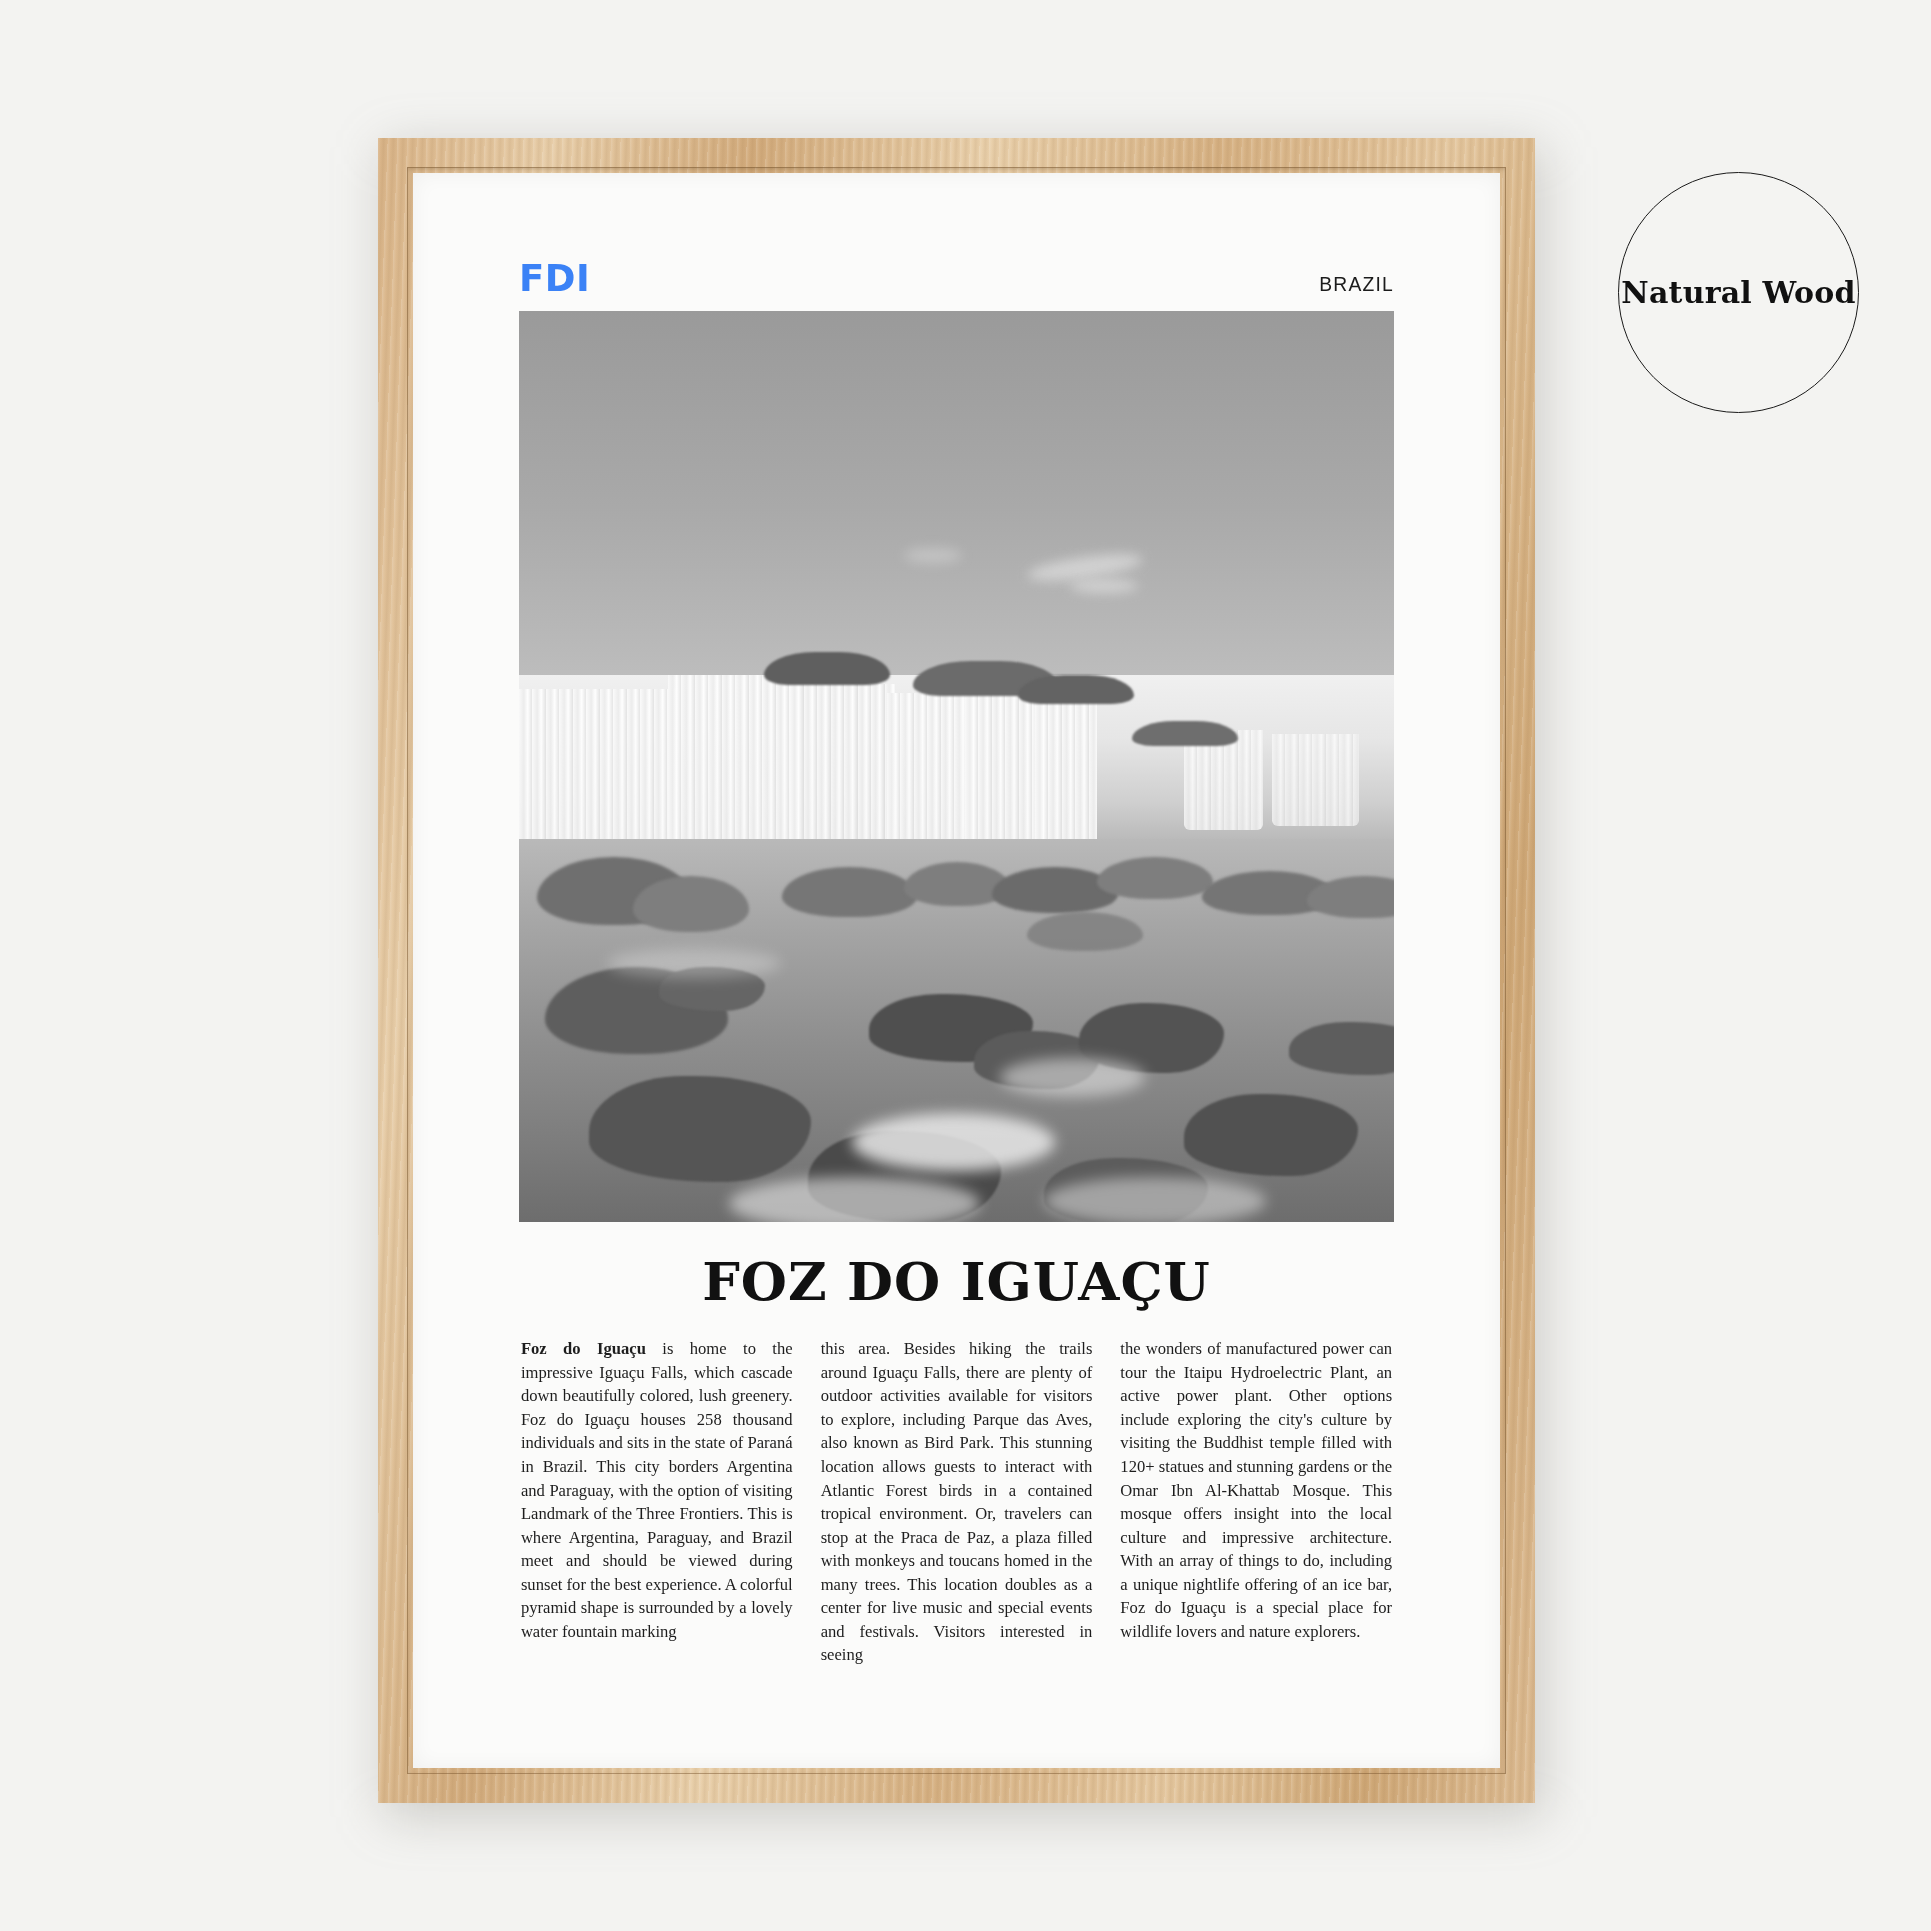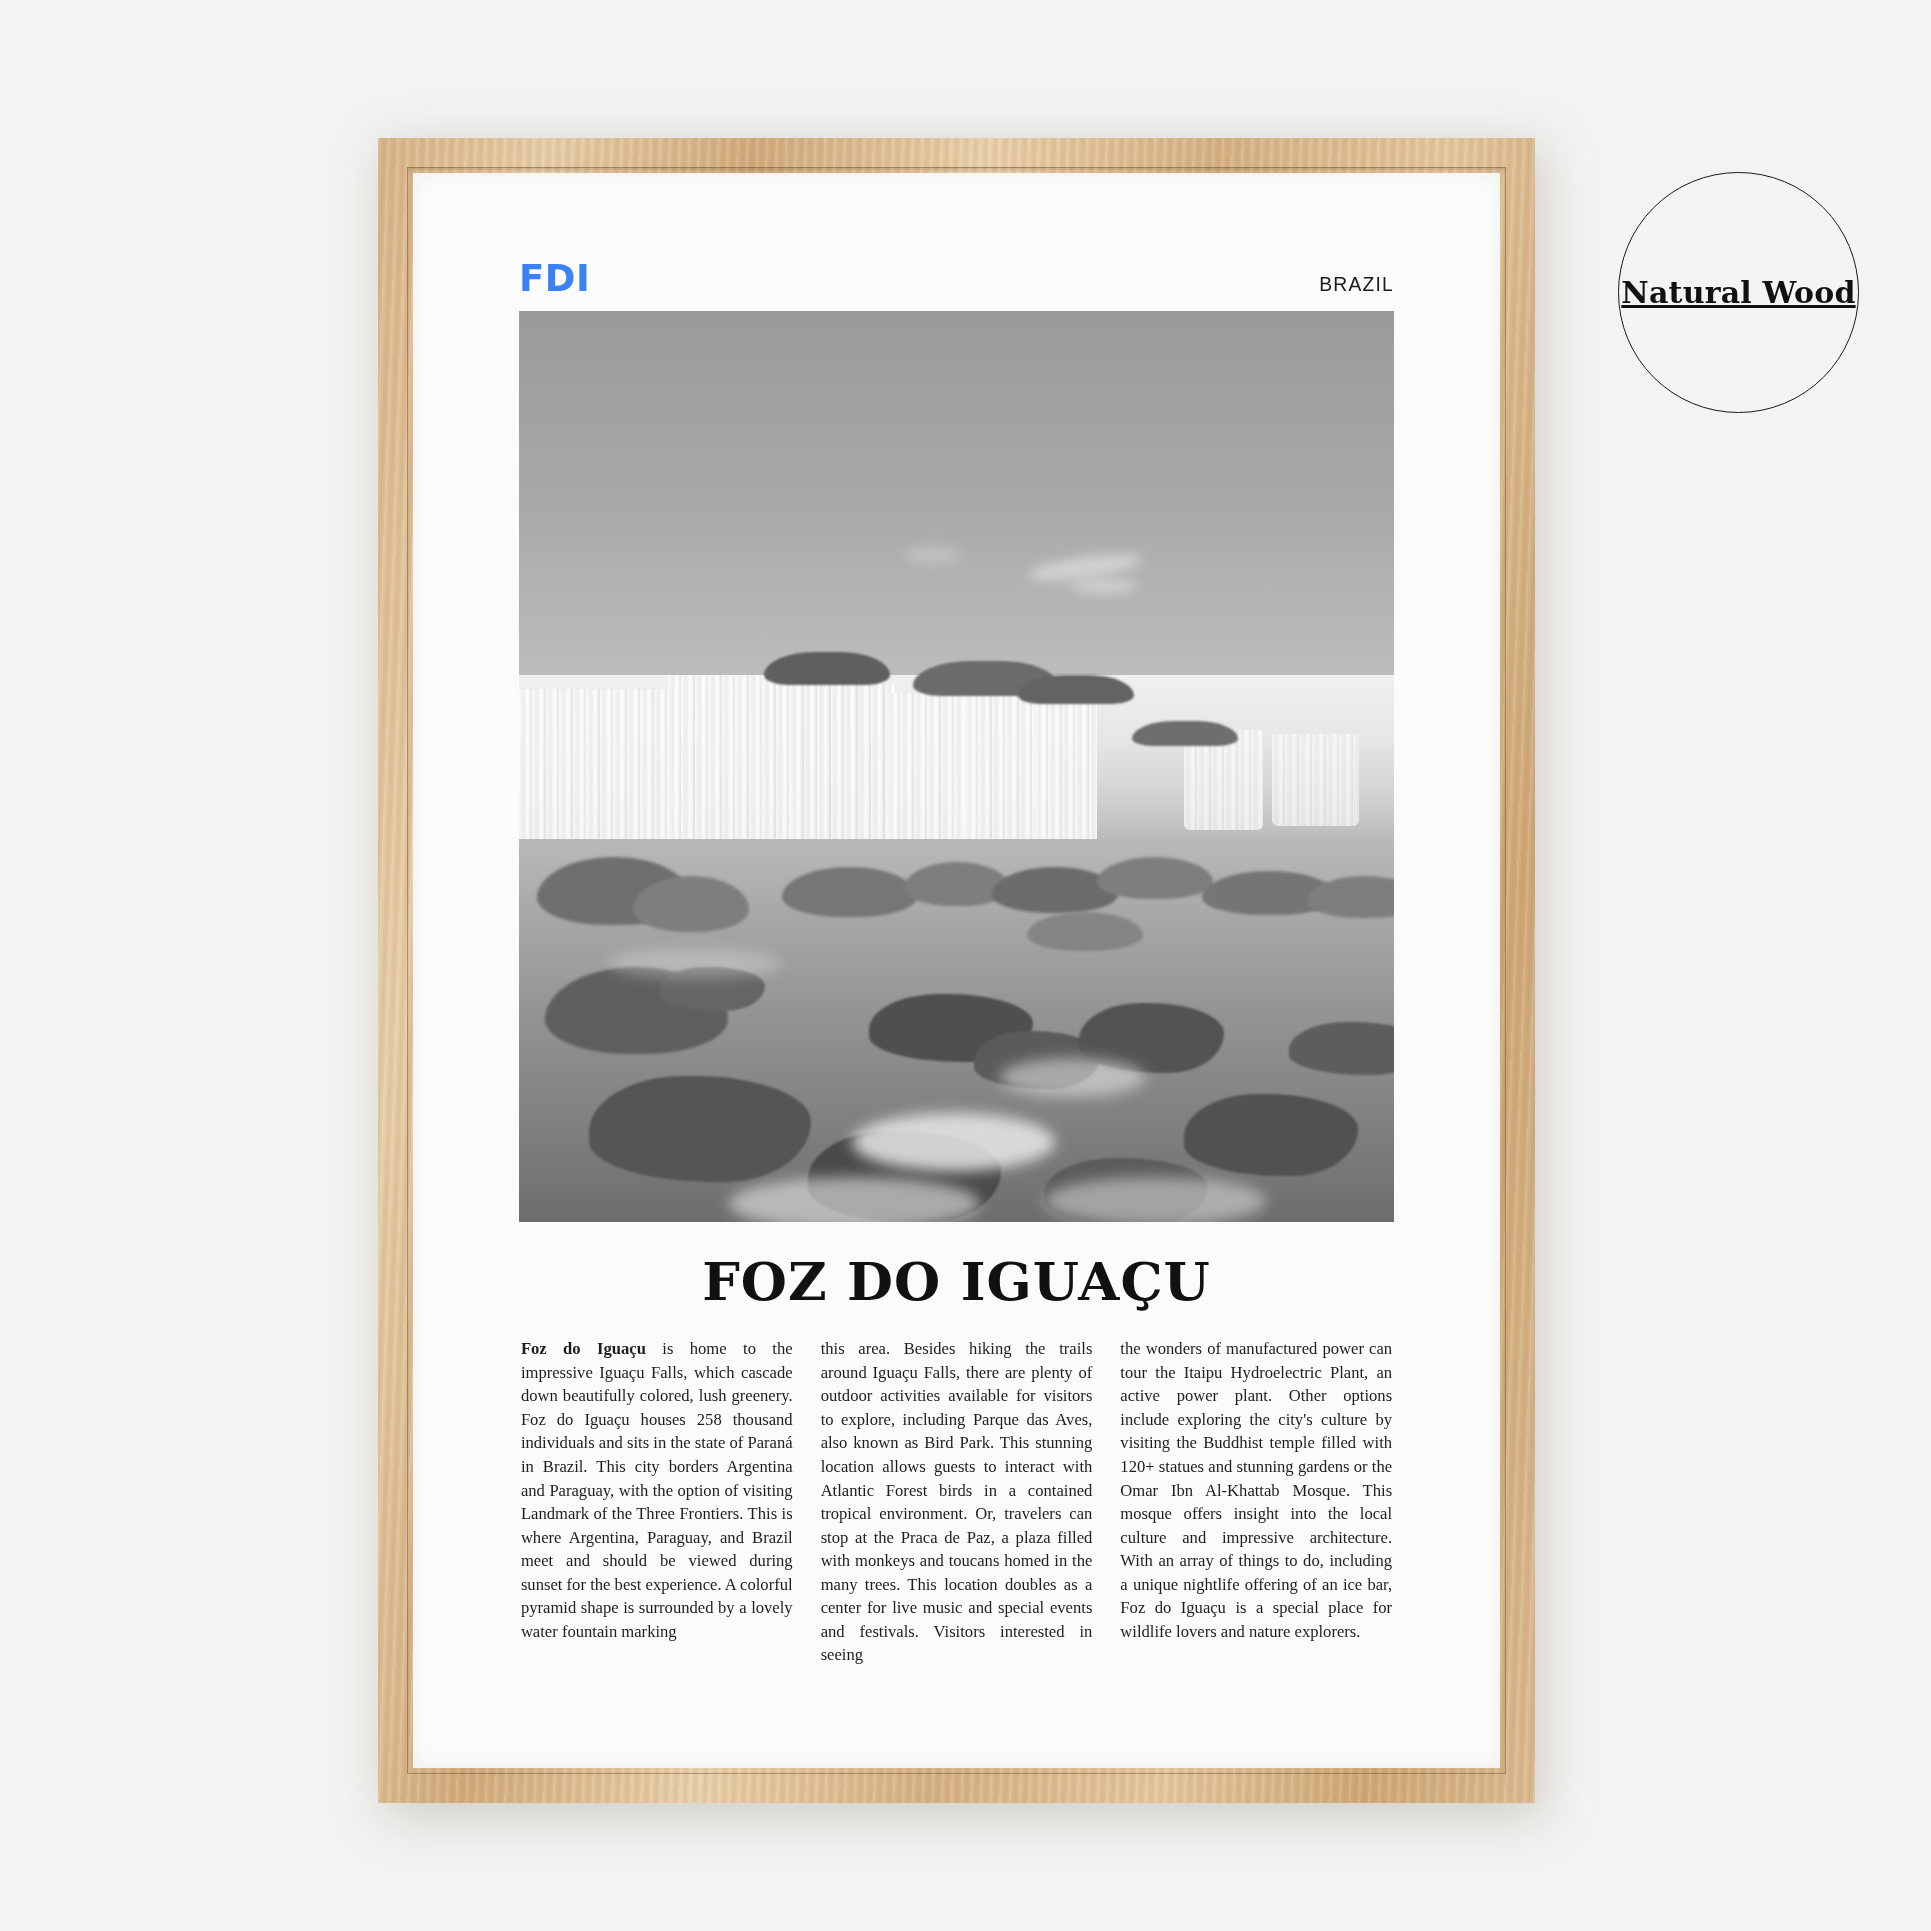--- a/index.html
+++ b/index.html
@@ -34,21 +34,20 @@
     justify-content: center;
     z-index: 5;
   }
   .badge-label {
     font-family: "DejaVu Serif", serif;
     font-weight: 700;
     font-size: 30px;
     color: #111;
     letter-spacing: 0.2px;
     white-space: nowrap;
-    text-decoration: underline;
   }
 
   
   .frame-shadow {
     position: absolute;
     left: 384px;
     top: 147px;
     width: 1159px;
     height: 1670px;
     background: rgba(120,115,105,0.30);

